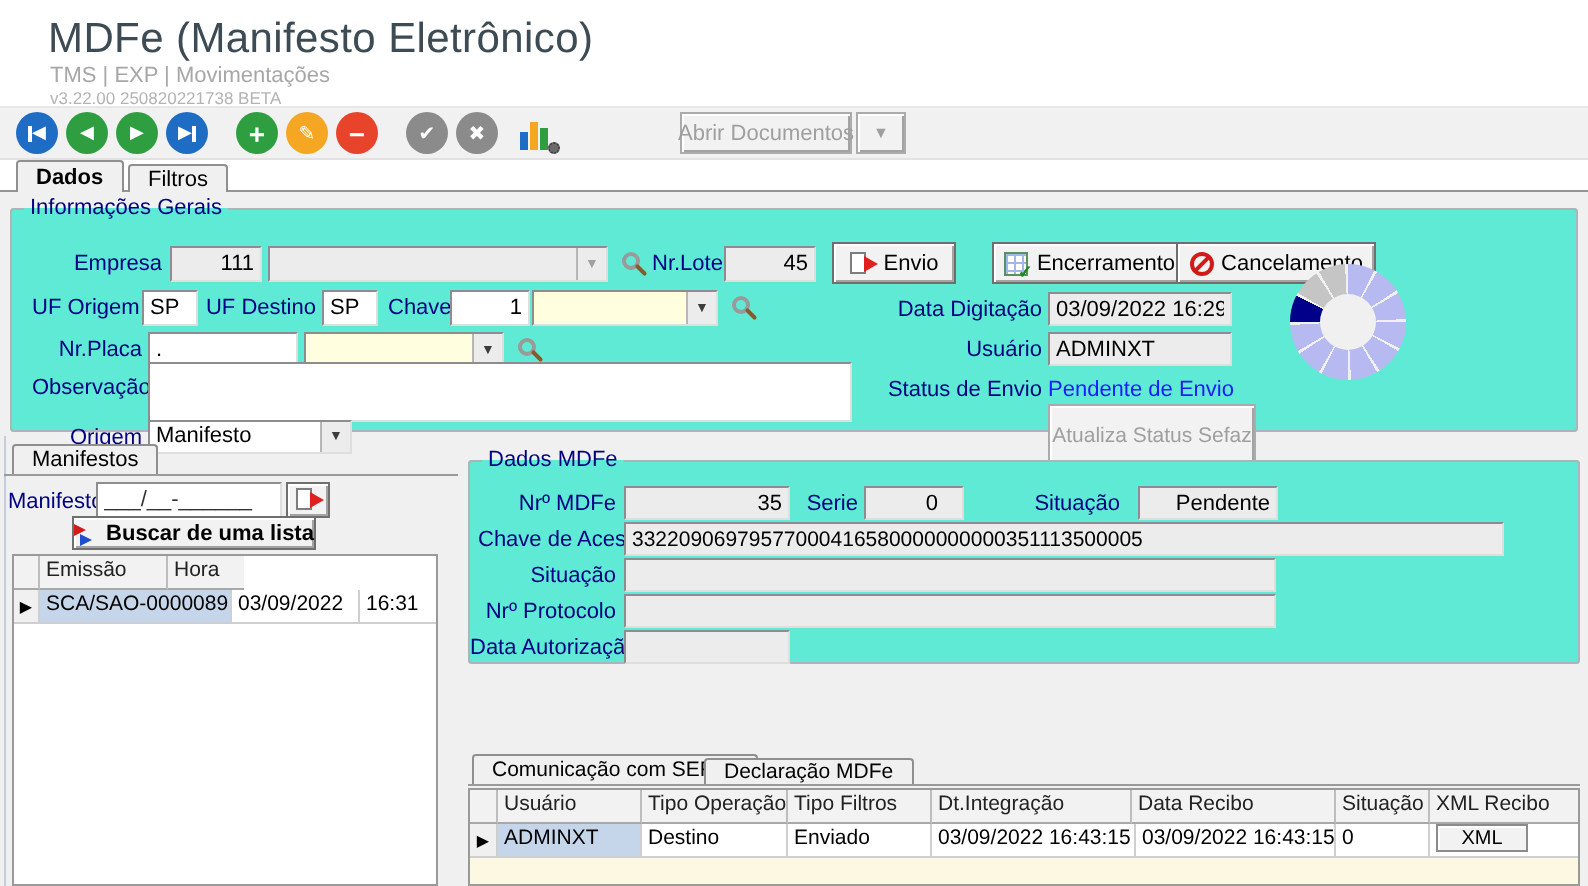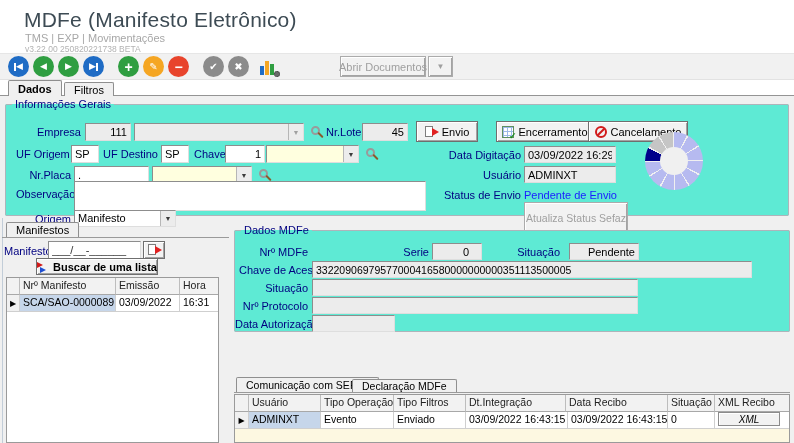--- a/index.html
+++ b/index.html
@@ -234,36 +234,36 @@
   <span class="ico-list-arrows">
       <i class="a1"></i>
       <i class="a2"></i>
     </span>
   <span>Buscar de uma lista</span>
 </div>
 
 <div class="grid" style="left:6px; top:277px; width:213px; height:166px;">
   <div class="g-row g-head">
     <div class="g-cell ind" style="width:13px;"></div>
-    <div class="g-cell" style="width:96px;">Nrº Manifesto</div>
     <div class="g-cell" style="width:64px;">Emissão</div>
     <div class="g-cell" style="width:38px; border-right:none;">Hora</div>
   </div>
   <div class="g-row">
     <div class="g-cell ind" style="width:13px;">▶</div>
     <div class="g-cell sel" style="width:96px;">SCA/SAO-0000089</div>
     <div class="g-cell" style="width:64px;">03/09/2022</div>
     <div class="g-cell" style="width:38px; border-right:none;">16:31</div>
   </div>
 </div>
 
 <fieldset class="grp" style="left:234px; top:224px; width:556px; height:108px;">
   <legend>Dados MDFe</legend>
 
   <div class="lbl rt" style="left:10px; top:10px; width:63px;">Nrº MDFe</div>
+  <input class="fld gray ra" style="left: 77px; top: 7px; width: 83px; height: 17px;" readonly="" value="35">
   <div class="lbl rt" style="left:166px; top:10px; width:28px;">Serie</div>
   <input class="fld gray ra" style="left: 197px; top: 7px; width: 50px; height: 17px; padding-right: 12px;" readonly="" value="0">
   <div class="lbl rt" style="left:280px; top:10px; width:45px;">Situação</div>
   <input class="fld gray ra" style="left: 334px; top: 7px; width: 70px; height: 17px;" readonly="" value="Pendente">
 
   <div class="lbl rt" style="left:4px; top:28px; width:69px;">Chave de Acesso</div>
   <input class="fld gray" style="left: 77px; top: 25px; width: 440px; height: 17px; font-size: 10.5px;" readonly="" value="33220906979577000416580000000000351113500005">
 
   <div class="lbl rt" style="left:28px; top:46px; width:45px;">Situação</div>
   <input class="fld gray" style="left: 77px; top: 43px; width: 326px; height: 17px;" readonly="" value="">
@@ -286,22 +286,22 @@
     <div class="g-cell" style="width:73px;">Tipo Operação</div>
     <div class="g-cell" style="width:72px;">Tipo Filtros</div>
     <div class="g-cell" style="width:100px;">Dt.Integração</div>
     <div class="g-cell" style="width:102px;">Data Recibo</div>
     <div class="g-cell" style="width:47px;">Situação</div>
     <div class="g-cell" style="width:74px; border-right:none;">XML Recibo</div>
   </div>
   <div class="g-row" style="background:#fff;">
     <div class="g-cell ind" style="width:14px;">▶</div>
     <div class="g-cell sel" style="width:72px;">ADMINXT</div>
-    <div class="g-cell" style="width:73px;">Evento</div>
+    <div class="g-cell" style="width:73px;">Destino</div>
     <div class="g-cell" style="width:72px;">Enviado</div>
     <div class="g-cell" style="width:102px;">03/09/2022 16:43:15</div>
     <div class="g-cell" style="width:100px;">03/09/2022 16:43:15</div>
     <div class="g-cell" style="width:47px;">0</div>
     <div class="g-cell" style="width:74px; border-right:none; padding-top:0;">
-      <button class="minibtn" style="width:62px;font-style:italic;">XML</button>
+      <button class="minibtn" style="width:46px;">XML</button>
     </div>
   </div>
 </div>
 
 </body></html>

